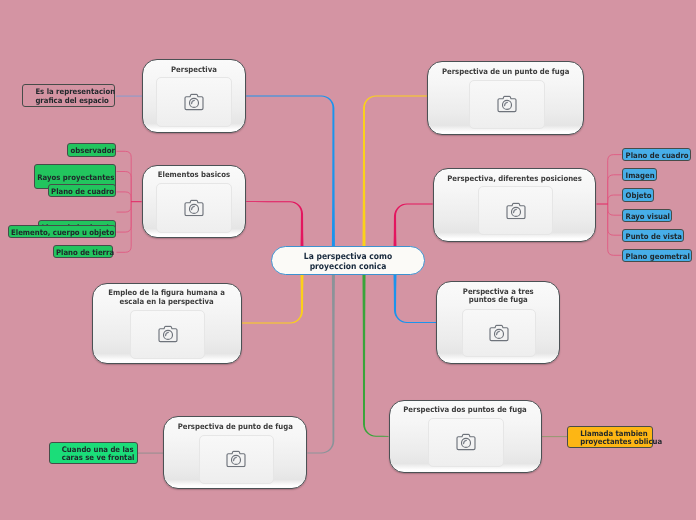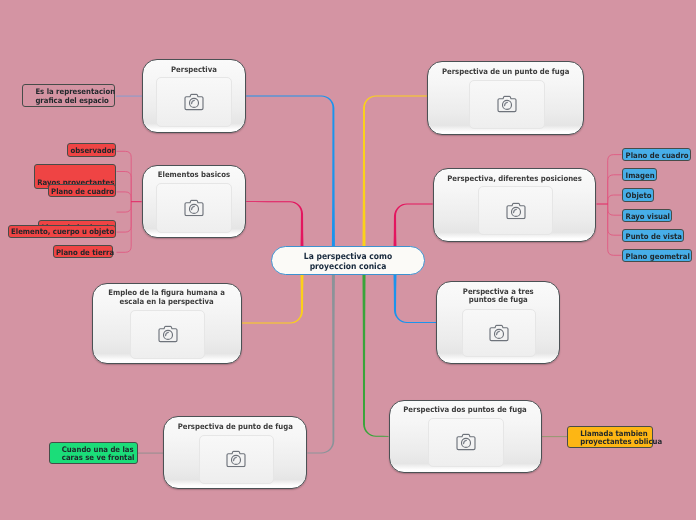--- a/index.html
+++ b/index.html
@@ -17,21 +17,21 @@
         font-size:7.7px;font-weight:bold;color:#3b3b3b;line-height:8.7px;white-space:nowrap;}
   .ph{position:absolute;box-sizing:border-box;border:1px solid #e6e6e6;border-radius:5px;
         background:linear-gradient(180deg,#f8f8f8 0%,#f3f3f3 55%,#eeeeee 100%);}
   .cam{position:absolute;left:50%;top:50%;transform:translate(-50%,-50%);}
   .tag{position:absolute;box-sizing:border-box;border:1.5px solid #474c49;
         border-radius:3px;font-size:7.7px;font-weight:bold;color:#1f262a;
         line-height:8.8px;white-space:nowrap;display:flex;align-items:center;
         justify-content:flex-start;padding-top:3.5px;padding-left:2.4px;}
   .tag.lines{padding-left:12px;}
   .tag.plain{background:transparent;}
-  .tag.yellow{background:#ef4444;align-items:flex-end;}
+  .tag.yellow{background:#22c55e;}
   .tag.blue{background:#47aee8;}
   .tag.green{background:#1bdd79;}
   .tag.orange{background:#fdb614;}
   .center{position:absolute;box-sizing:border-box;border:1.7px solid #3d92d0;
         border-radius:15px;background:#fbfaf7;text-align:center;
         font-size:8.45px;font-weight:bold;color:#16283c;line-height:9.1px;
         display:flex;align-items:center;justify-content:center;white-space:nowrap;}
 </style>
 </head>
 <body>

